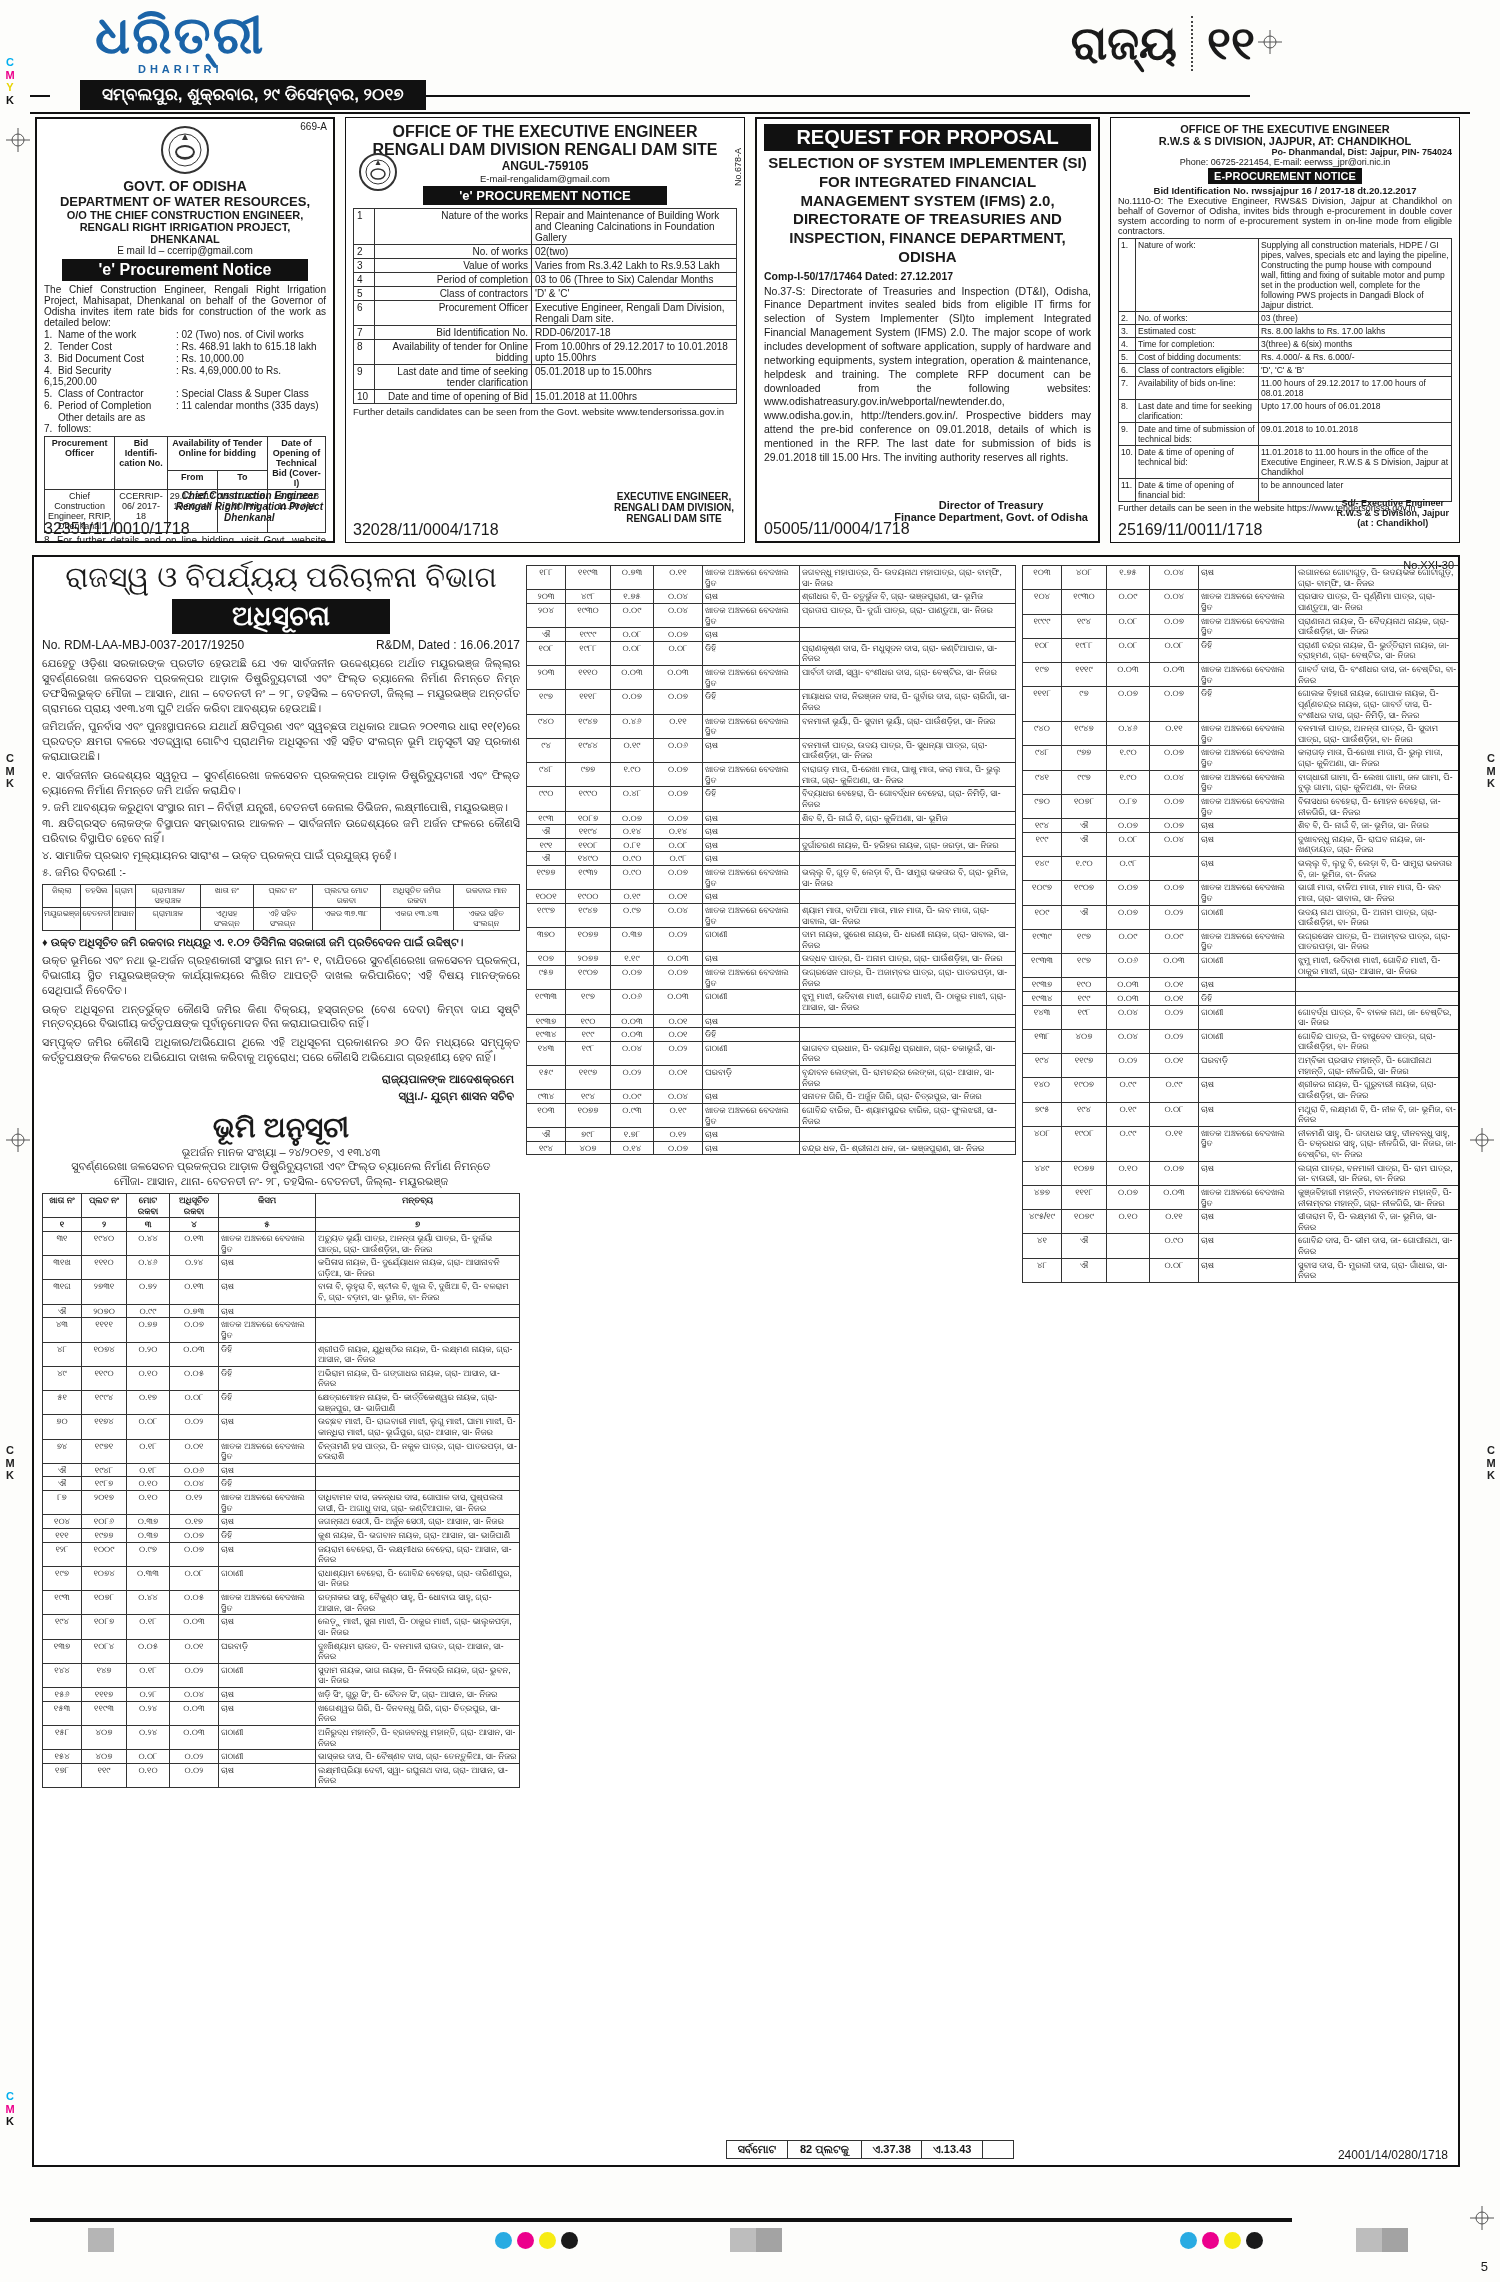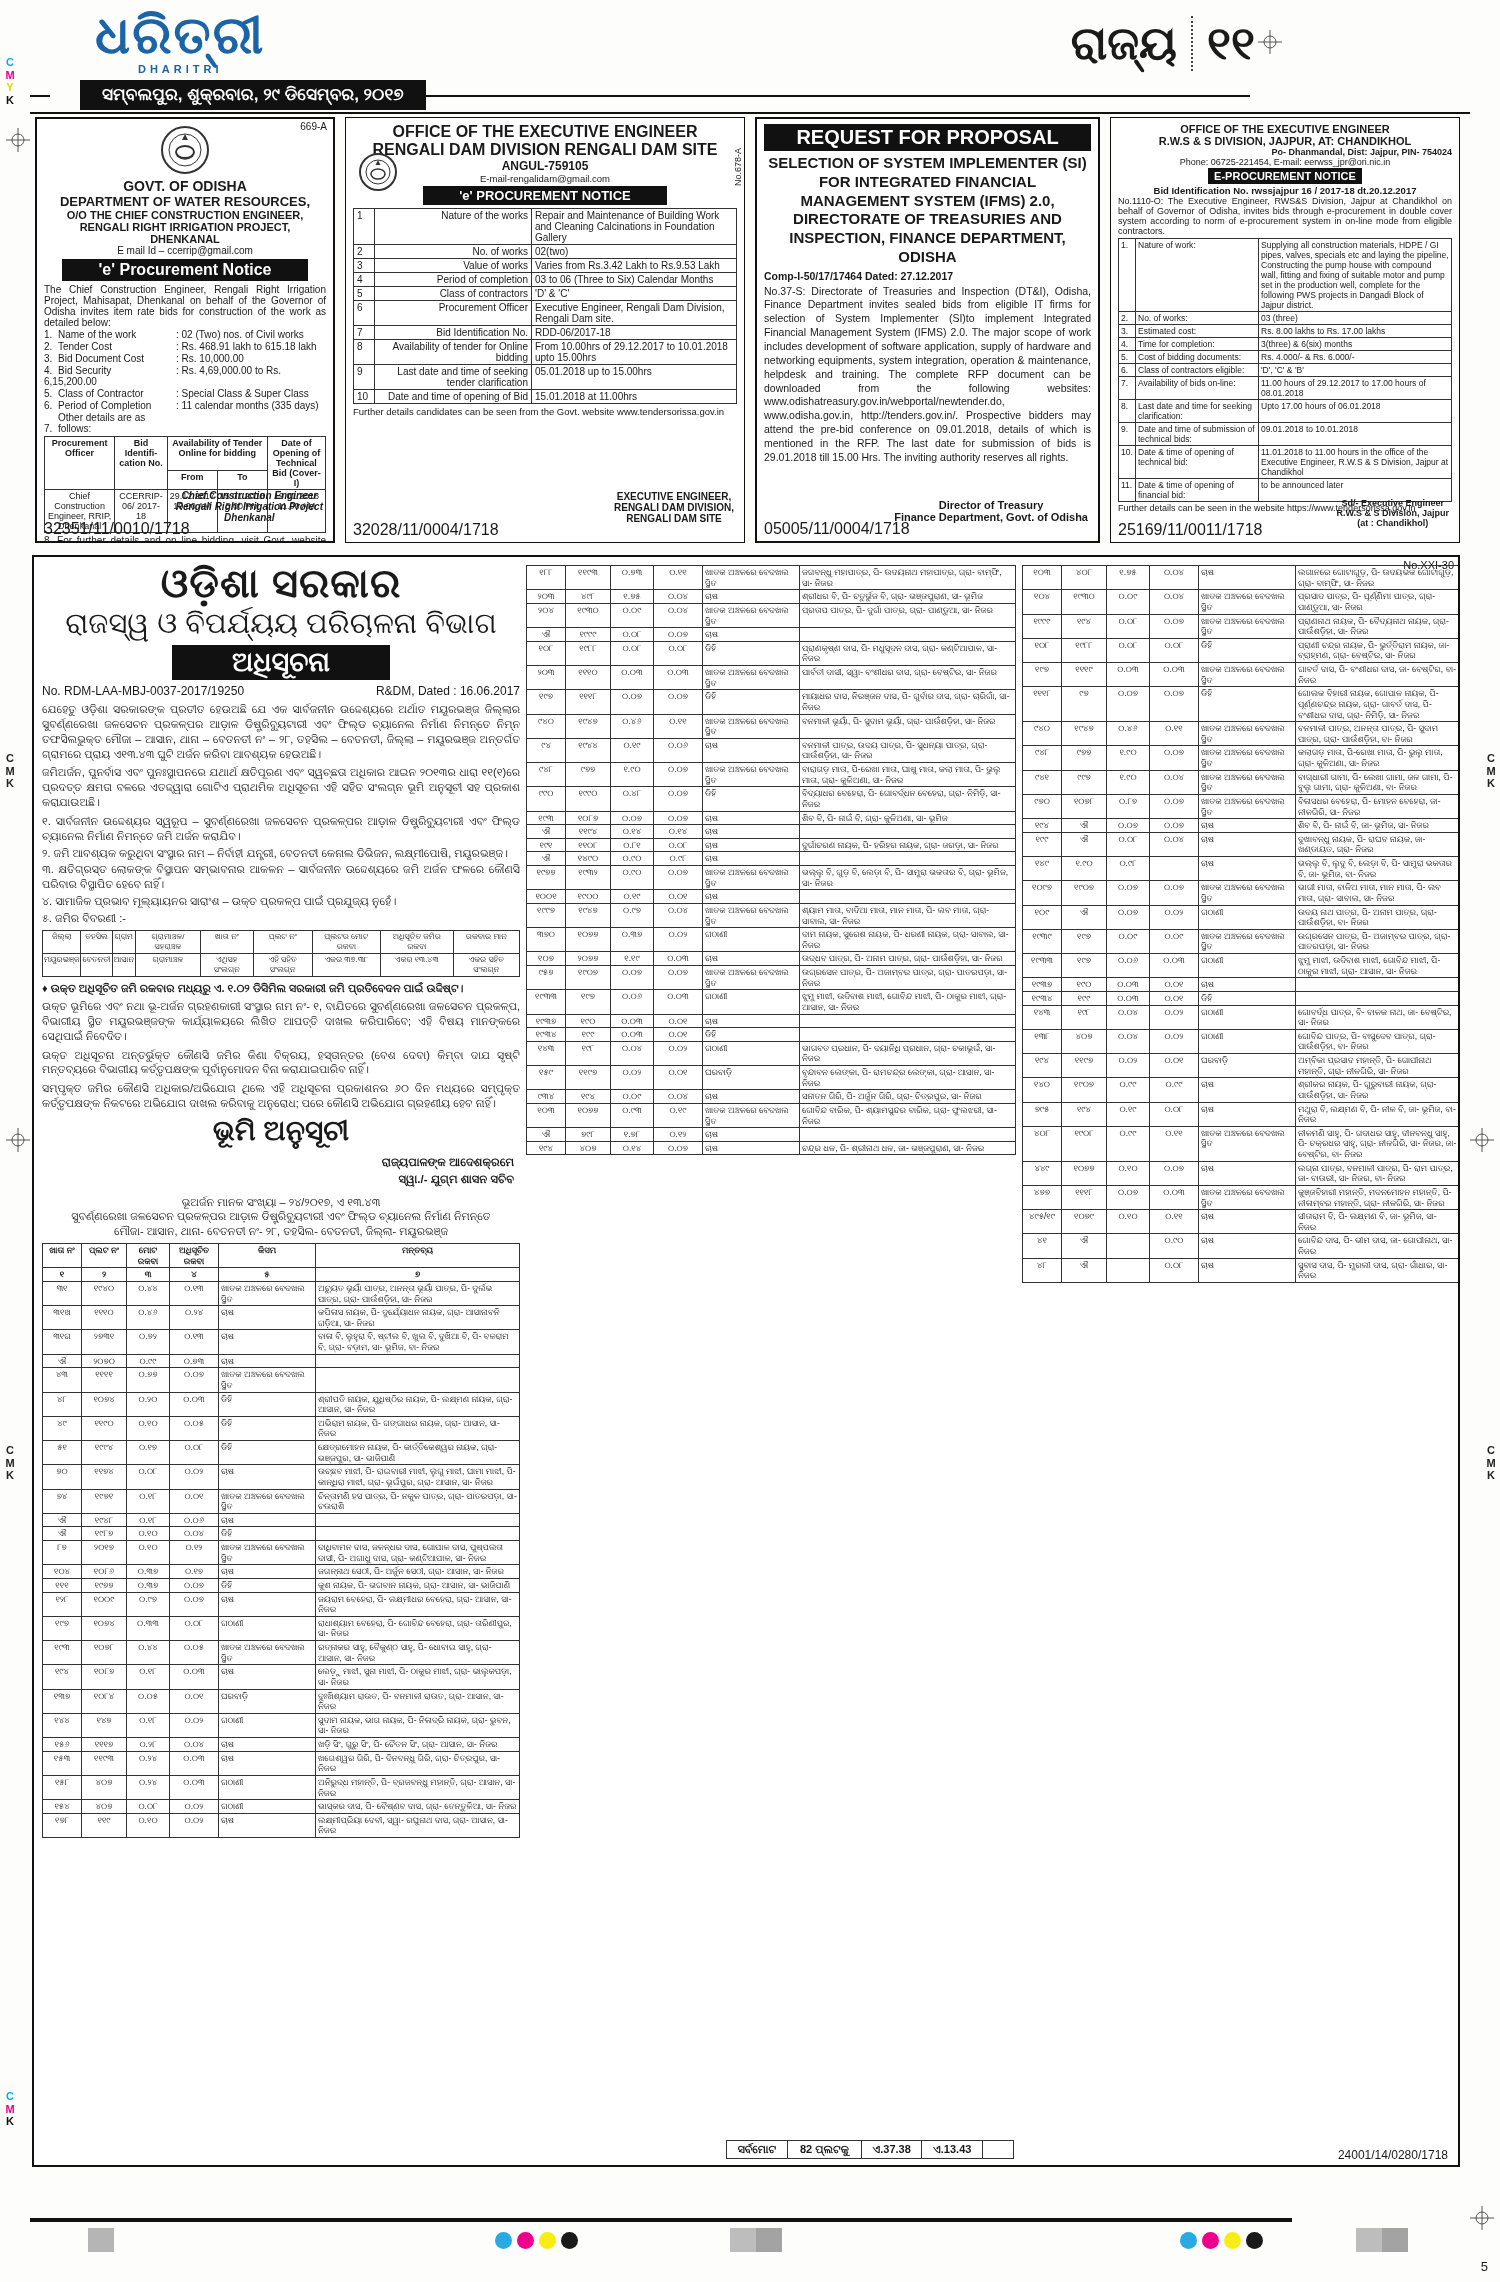--- a/index.html
+++ b/index.html
@@ -351,21 +351,20 @@
       <div>R.W.S &amp; S Division, Jajpur</div>
       <div>(at : Chandikhol)</div>
     </div>
     <div class="nref">25169/11/0011/1718</div>
   </div>
 
   <div id="gazette">
     <div id="gz-corner">No.XXI-30</div>
 
     <div id="gz-left">
-      <div class="gt1">ଓଡ଼ିଶା ସରକାର</div>
       <div class="gt2">ରାଜସ୍ୱ ଓ ବିପର୍ଯ୍ୟୟ ପରିଚାଳନା ବିଭାଗ</div>
       <div class="gbanner">ଅଧିସୂଚନା</div>
       <div id="gz-refrow">
         <span>No. RDM-LAA-MBJ-0037-2017/19250</span>
         <span>R&amp;DM, Dated : 16.06.2017</span>
       </div>
       <div>
           <div class="gpara">ଯେହେତୁ ଓଡ଼ିଶା ସରକାରଙ୍କ ପ୍ରତୀତ ହେଉଅଛି ଯେ ଏକ ସାର୍ବଜନୀନ ଉଦ୍ଦେଶ୍ୟରେ ଅର୍ଥାତ ମୟୂରଭଞ୍ଜ ଜିଲ୍ଲାର ସୁବର୍ଣ୍ଣରେଖା ଜଳସେଚନ ପ୍ରକଳ୍ପର ଆଡ଼ାଳ ଡିଷ୍ଟ୍ରିବ୍ୟୁଟାରୀ ଏବଂ ଫିଲ୍ଡ ଚ୍ୟାନେଲ ନିର୍ମାଣ ନିମନ୍ତେ ନିମ୍ନ ତଫସିଲଭୁକ୍ତ ମୌଜା – ଆସାନ, ଥାନା – ବେତନତୀ ନଂ – ୨୮, ତହସିଲ – ବେତନତୀ, ଜିଲ୍ଲା – ମୟୂରଭଞ୍ଜ ଅନ୍ତର୍ଗତ ଗ୍ରାମରେ ପ୍ରାୟ ଏ୧୩.୪୩ ଘୁଟି ଅର୍ଜନ କରିବା ଆବଶ୍ୟକ ହେଉଅଛି।</div>
           <div class="gpara">ଜମିଅର୍ଜନ, ପୁନର୍ବାସ ଏବଂ ପୁନଃସ୍ଥାପନରେ ଯଥାର୍ଥ କ୍ଷତିପୂରଣ ଏବଂ ସ୍ୱଚ୍ଛତା ଅଧିକାର ଆଇନ ୨୦୧୩ର ଧାରା ୧୧(୧)ରେ ପ୍ରଦତ୍ତ କ୍ଷମତା ବଳରେ ଏତଦ୍ଦ୍ୱାରା ଗୋଟିଏ ପ୍ରାଥମିକ ଅଧିସୂଚନା ଏହି ସହିତ ସଂଲଗ୍ନ ଭୂମି ଅନୁସୂଚୀ ସହ ପ୍ରକାଶ କରାଯାଉଅଛି।</div>
         </div>
@@ -403,25 +402,25 @@
               <td>ଏକର ସହିତ ସଂଲଗ୍ନ</td>
             </tr>
           </tbody>
       </table>
       <div class="gnote">♦ ଉକ୍ତ ଅଧିସୂଚିତ ଜମି ରକବାର ମଧ୍ୟରୁ ଏ. ୧.୦୨ ଡିସିମିଲ ସରକାରୀ ଜମି ପ୍ରତିବେଦନ ପାଇଁ ଉଦ୍ଦିଷ୍ଟ।</div>
       <div>
           <div class="gpara">ଉକ୍ତ ଭୂମିରେ ଏବଂ ନଥା ଭୂ-ଅର୍ଜନ ଗ୍ରହଣକାରୀ ସଂସ୍ଥାର ନାମ ନଂ- ୧, ବାଯିତରେ ସୁବର୍ଣ୍ଣରେଖା ଜଳସେଚନ ପ୍ରକଳ୍ପ, ବିଭାଗୀୟ ସ୍ଥିତ ମୟୂରଭଞ୍ଜଙ୍କ କାର୍ଯ୍ୟାଳୟରେ ଲିଖିତ ଆପତ୍ତି ଦାଖଲ କରିପାରିବେ; ଏହି ବିଷୟ ମାନଙ୍କରେ ସେଥିପାଇଁ ନିବେଦିତ।</div>
           <div class="gpara">ଉକ୍ତ ଅଧିସୂଚନା ଅନ୍ତର୍ଭୁକ୍ତ କୌଣସି ଜମିର କିଣା ବିକ୍ରୟ, ହସ୍ତାନ୍ତର (ବେଶ ଦେବା) କିମ୍ବା ଦାଯ ସୃଷ୍ଟି ମନ୍ତବ୍ୟରେ ବିଭାଗୀୟ କର୍ତ୍ତୃପକ୍ଷଙ୍କ ପୂର୍ବାନୁମୋଦନ ବିନା କରାଯାଇପାରିବ ନାହିଁ।</div>
           <div class="gpara">ସମ୍ପୃକ୍ତ ଜମିର କୌଣସି ଅଧିକାର/ଅଭିଯୋଗ ଥିଲେ ଏହି ଅଧିସୂଚନା ପ୍ରକାଶନର ୬୦ ଦିନ ମଧ୍ୟରେ ସମ୍ପୃକ୍ତ କର୍ତ୍ତୃପକ୍ଷଙ୍କ ନିକଟରେ ଅଭିଯୋଗ ଦାଖଲ କରିବାକୁ ଅନୁରୋଧ; ପରେ କୌଣସି ଅଭିଯୋଗ ଗ୍ରହଣୀୟ ହେବ ନାହିଁ।</div>
         </div>
-      <div id="gz-sched-title">ଭୂମି ଅନୁସୂଚୀ</div>
       <div id="gz-sig">
         <div>ରାଜ୍ୟପାଳଙ୍କ ଆଦେଶକ୍ରମେ</div>
         <div>ସ୍ୱା./- ଯୁଗ୍ମ ଶାସନ ସଚିବ</div>
       </div>
+      <div id="gz-sched-title">ଭୂମି ଅନୁସୂଚୀ</div>
       <div class="gsub">ଭୂଅର୍ଜନ ମାନକ ସଂଖ୍ୟା – ୨୪/୨୦୧୭, ଏ ୧୩.୪୩</div>
       <div class="gsub">ସୁବର୍ଣ୍ଣରେଖା ଜଳସେଚନ ପ୍ରକଳ୍ପର ଆଡ଼ାଳ ଡିଷ୍ଟ୍ରିବ୍ୟୁଟାରୀ ଏବଂ ଫିଲ୍ଡ ଚ୍ୟାନେଲ ନିର୍ମାଣ ନିମନ୍ତେ</div>
       <div class="gsub">ମୌଜା- ଆସାନ, ଥାନା- ବେତନତୀ ନଂ- ୨୮, ତହସିଲ- ବେତନତୀ, ଜିଲ୍ଲା- ମୟୂରଭଞ୍ଜ</div>
       <table class="land">
         <tbody class="hd">
             <tr>
               <td>ଖାତା ନଂ</td>
               <td>ପ୍ଲଟ ନଂ</td>
               <td>ମୋଟ ରକବା</td>
               <td>ଅଧିସୂଚିତ ରକବା</td>

